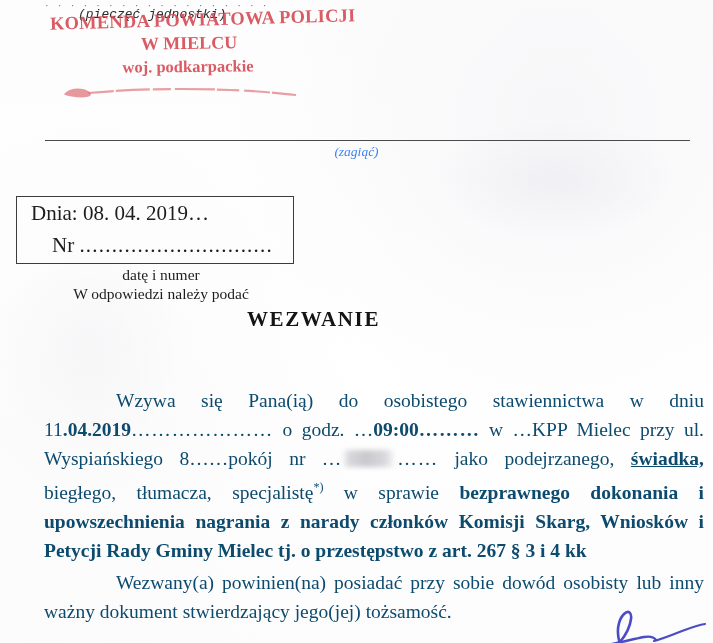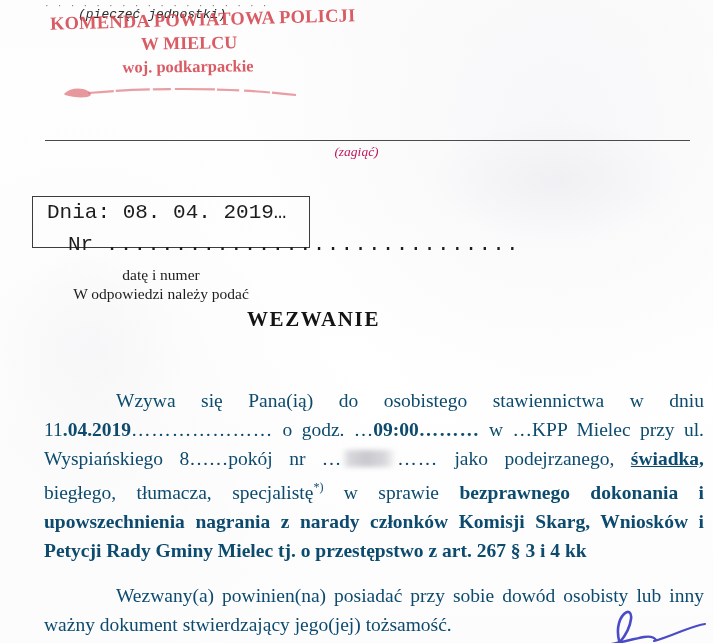--- a/index.html
+++ b/index.html
@@ -107,33 +107,32 @@
     border-top: 1.4px solid #4a4a4d;
   }
   .fold-caption {
     position: absolute;
     left: 0;
     top: 144px;
     width: 713px;
     text-align: center;
     font-style: italic;
     font-size: 13.5px;
-    color: #be185d;
+    color: #3b82f6;
   }
 
   
   .date-box {
     position: absolute;
-    left: 32px;
+    left: 16px;
     top: 196px;
     width: 278px;
-    height: 52px;
+    height: 68px;
     border: 1.4px solid #3c3c3f;
     box-sizing: border-box;
-    font-family: Liberation Mono, monospace;
   }
   .date-line {
     position: absolute;
     left: 14px;
     font-size: 21px;
     white-space: nowrap;
     color: #1d1d1f;
   }
   .date-line.d1 { top: 4px; }
   .date-line.d2 { top: 36px; margin-left: 21px; }
@@ -176,21 +175,21 @@
     color: #0c4a6e;
   }
   .para {
     margin: 0;
     text-align: justify;
     text-justify: inter-word;
   }
   .para.p1 { text-indent: 72px; }
   .para.p2 {
     text-indent: 72px;
-    margin-top: 16px;
+    margin-top: 3px;
   }
   .para .last-line-left {
     display: inline;
   }
   b, strong { font-weight: bold; }
   .u-bold {
     font-weight: bold;
     text-decoration: underline;
     text-underline-offset: 1px;
   }

